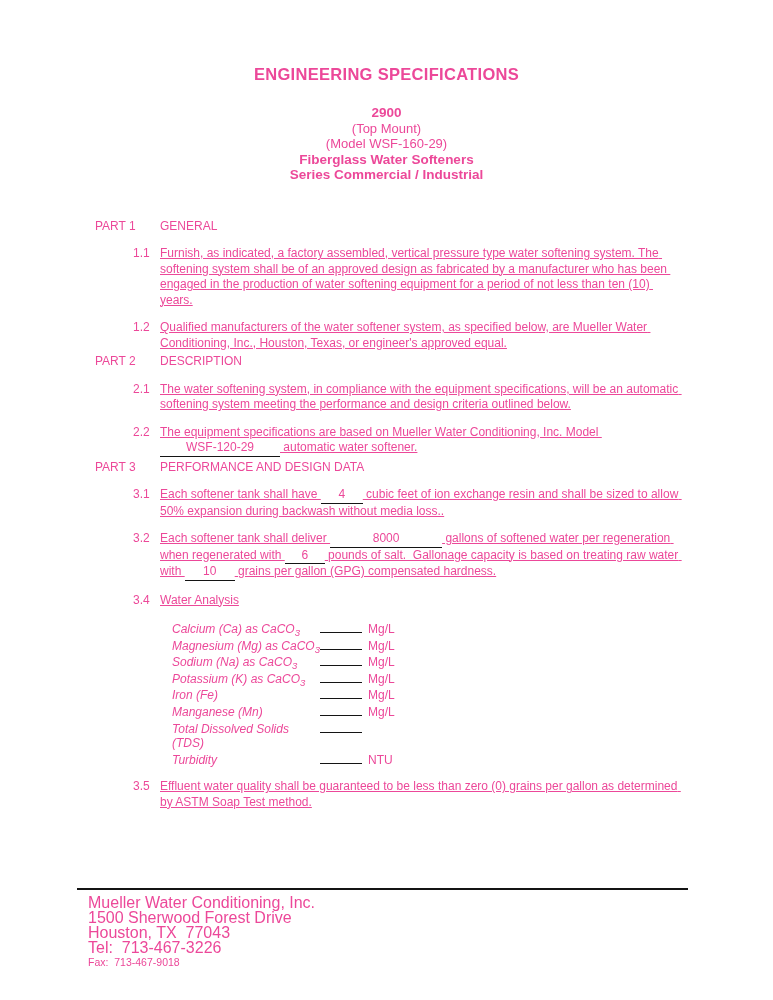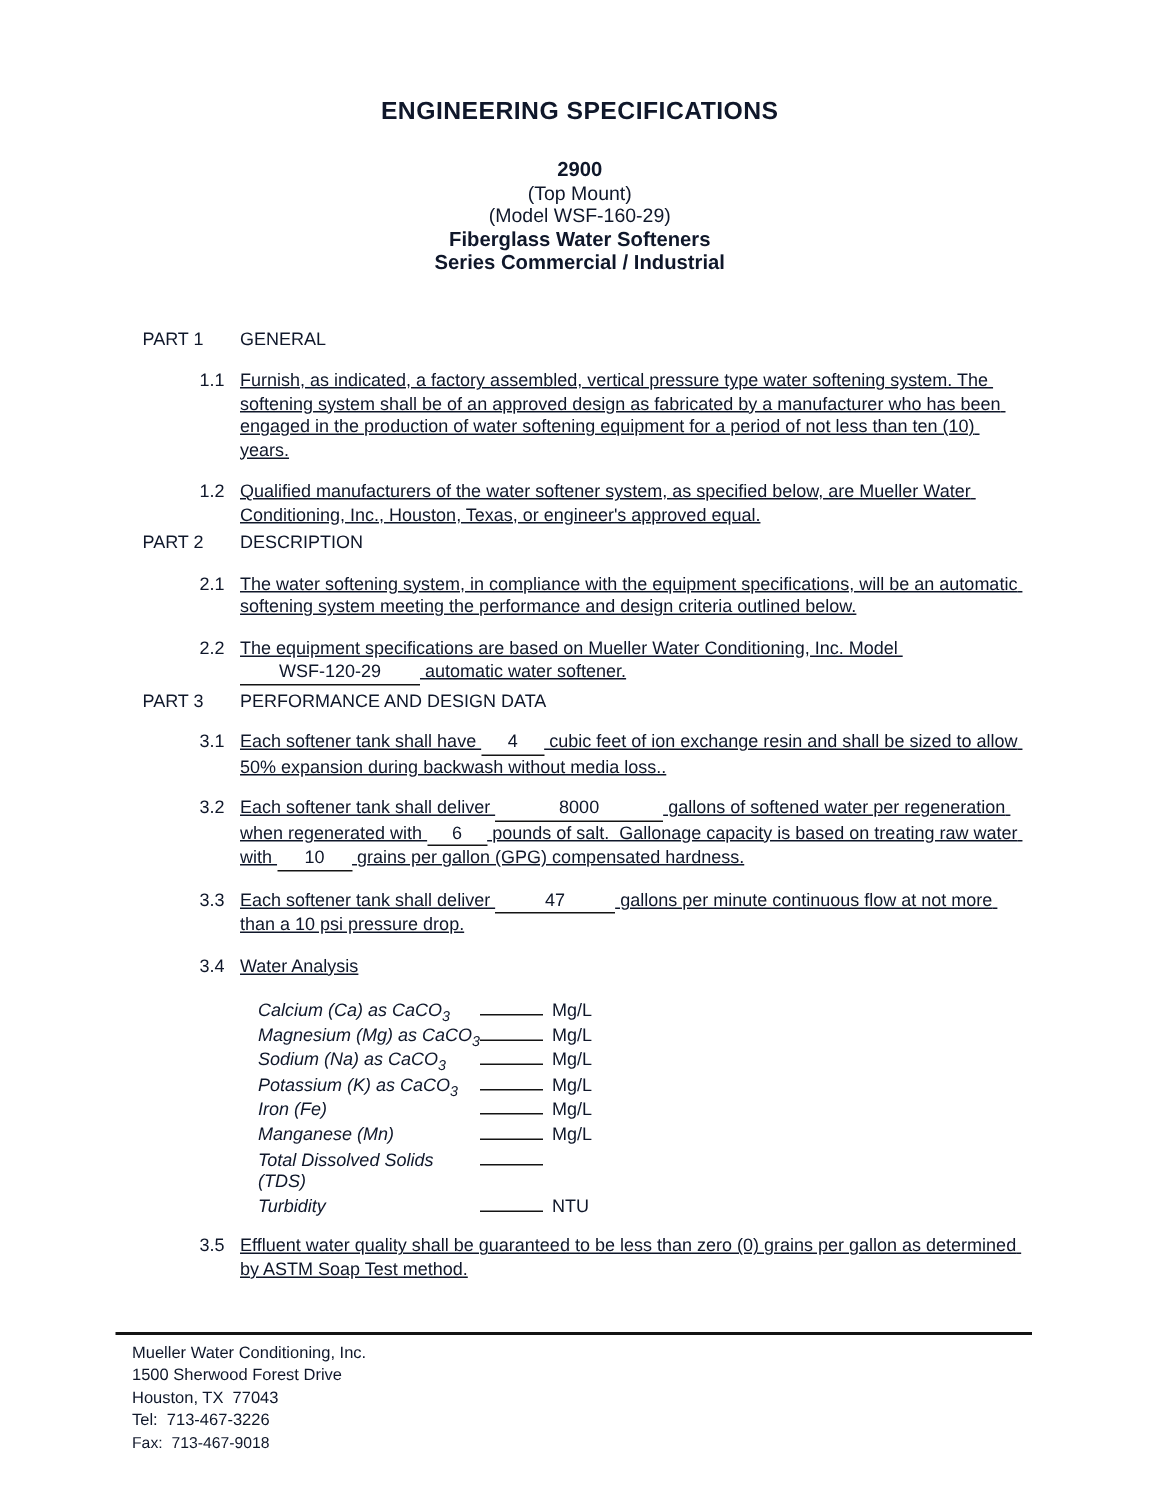--- a/index.html
+++ b/index.html
@@ -1,19 +1,19 @@
 <!DOCTYPE html>
 <html><head>
 <meta charset="utf-8">
 <style>
   html,body{margin:0;padding:0;background:#ffffff;}
   .page{
     position:relative;
     width:773px;height:1000px;
-    background:#ffffff;color:#0f172a;
+    background:#ffffff;color:#ec4899;
     font-family:"Liberation Sans",sans-serif;
     font-size:12px;line-height:15.5px;
     box-sizing:border-box;
     padding:64px 83px 30px 95px;
     display:flex;flex-direction:column;
     overflow:hidden;
   }
   .doc-header{text-align:center;margin-left:-12px;}
   .doc-title{
     margin:0;font-size:16.5px;font-weight:bold;
@@ -38,21 +38,21 @@
   .arow{display:flex;align-items:baseline;line-height:14.6px;}
   .albl{width:148px;flex:none;font-style:italic;}
   sub.asub{font-size:9.5px;line-height:0;}
   .ablank{
     display:inline-block;width:42px;height:12px;flex:none;
     border-bottom:1.5px solid #141414;
   }
   .aunit{margin-left:6px;}
   .doc-footer{margin-top:auto;}
   .rule{height:2px;background:#141414;width:611px;margin-left:-18px;margin-bottom:5px;}
-  .fline{font-size:11px;line-height:15px;margin-left:-7px;white-space:pre-wrap;}
+  .fline{font-size:16px;line-height:15px;margin-left:-7px;white-space:pre-wrap;}
   .fline:last-child{font-size:10.5px;}
 </style>
 </head>
 <body>
 
 <div class="page">
   <header class="doc-header">
     <h1 class="doc-title">ENGINEERING SPECIFICATIONS</h1>
     <div class="subtitle" id="subtitle">
         <div class="sline b">2900</div>
@@ -97,24 +97,20 @@
           <span class="part-label">PART 3</span>
           <span class="part-title">PERFORMANCE AND DESIGN DATA</span>
         </div>
         <div class="item">
           <span class="inum">3.1</span>
           <div class="itext"><span class="seg">Each softener tank shall have </span><span class="blank" style="width: 42px;">4</span><span class="seg"> cubic feet of ion exchange resin and shall be sized to allow 50% expansion during backwash without media loss..</span></div>
         </div>
         <div class="item">
           <span class="inum">3.2</span>
           <div class="itext"><span class="seg">Each softener tank shall deliver </span><span class="blank" style="width: 112px;">8000</span><span class="seg"> gallons of softened water per regeneration when regenerated with </span><span class="blank" style="width: 40px;">6</span><span class="seg"> pounds of salt.  Gallonage capacity is based on treating raw water with </span><span class="blank" style="width: 50px;">10</span><span class="seg"> grains per gallon (GPG) compensated hardness.</span></div>
-        </div>
-        <div class="item">
-          <span class="inum">3.3</span>
-          <div class="itext"><span class="seg">Each softener tank shall deliver </span><span class="blank" style="width: 80px;">47</span><span class="seg"> gallons per minute continuous flow at not more than a 10 psi pressure drop.</span></div>
         </div>
         <div class="item">
           <span class="inum">3.4</span>
           <div class="itext"><span class="seg">Water Analysis</span><div class="analysis">
               <div class="arow">
                 <span class="albl">Calcium (Ca) as CaCO<sub class="asub">3</sub></span>
                 <span class="ablank"></span>
                 <span class="aunit">Mg/L</span>
               </div>
               <div class="arow">

